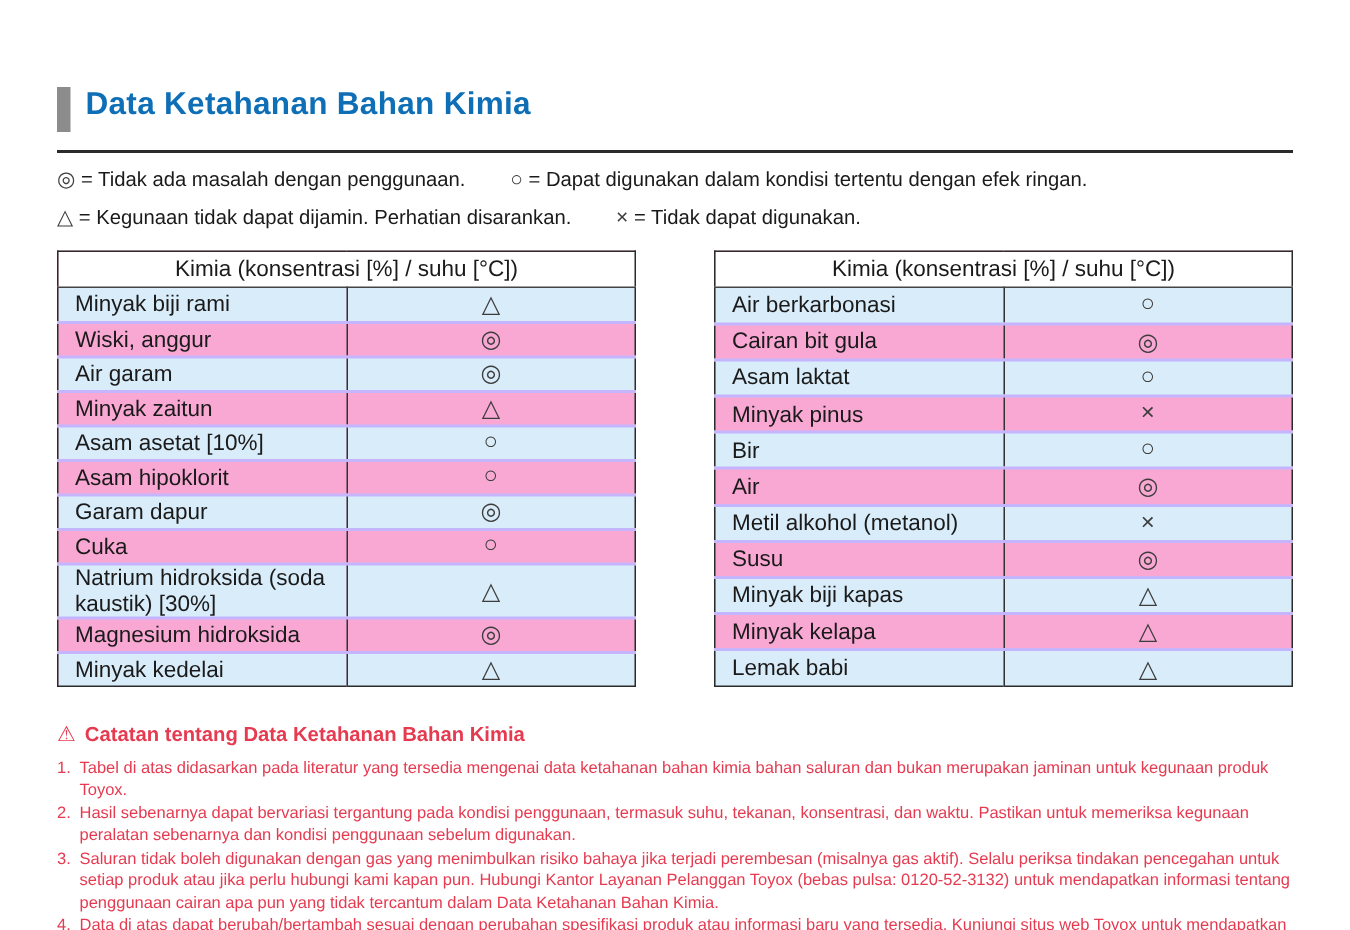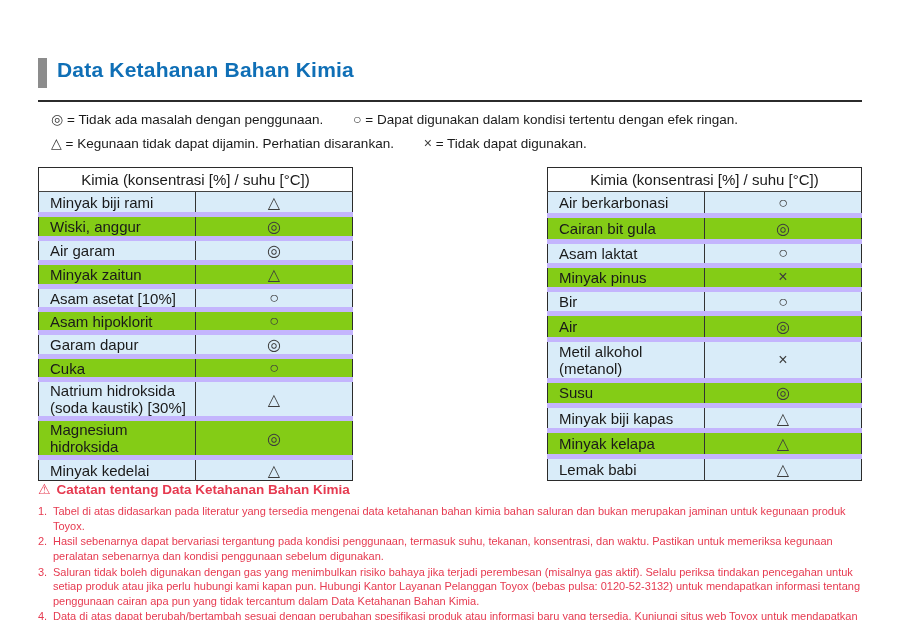--- a/index.html
+++ b/index.html
@@ -25,50 +25,50 @@
   .rule {
     position: absolute; left: 38px; top: 100px; width: 824px; height: 0;
     border-top: 2px solid #2b2b2b;
   }
 
   
   .legend {
     position: absolute; left: 38px; top: 111px; width: 824px;
     font-size: 13.5px; color: #1a1a1a;
   }
-  .legend .line { margin-bottom: 8px; white-space: nowrap; margin-left: 13px; }
+  .legend .line { margin-bottom: 8px; white-space: nowrap; }
   .legend .pair { margin-right: 26px; }
   .legend .sym { font-size: 14px; color: #3d3d3d; }
 
   
   .tables {
     position: absolute; left: 38px; top: 167px; width: 824px;
     display: flex; justify-content: space-between;
   }
   table.chem {
-    width: 315px; border-collapse: collapse; table-layout: fixed;
+    width: 386px; border-collapse: collapse; table-layout: fixed;
     border: 1px solid #2b2b2b;
-    background: #84cc16;
+    background: #f9a8d4;
   }
   table.chem th {
     height: 24px; font-size: 15px; font-weight: normal; text-align: center;
     border-bottom: 1px solid #444;
     background: #ffffff; color: #1a1a1a;
   }
   table.chem td {
     height: 23px; font-size: 15px; vertical-align: middle; margin-left: 22px;
   }
   table.chem td.name {
     padding-left: 11px; text-align: left;
     border-right: 1px solid #333;
   }
   table.chem td.sym {
     width: 58px; text-align: center; color: #3d3d3d; font-size: 16px;
   }
-  table.chem tbody tr + tr td { border-top: 5px solid #c4b5fd; }
+  table.chem tbody tr + tr td { border-top: 2px solid #c4b5fd; }
   table.chem tbody tr:nth-child(odd) { background: #d9ecf9; }
 
   
   .notes {
     position: absolute; left: 38px; top: 481px; width: 830px;
     color: #e63a50;
   }
   .notes-title {
     display: flex; align-items: center; gap: 6px;
     font-size: 13.5px; font-weight: bold; margin-bottom: 7px;

